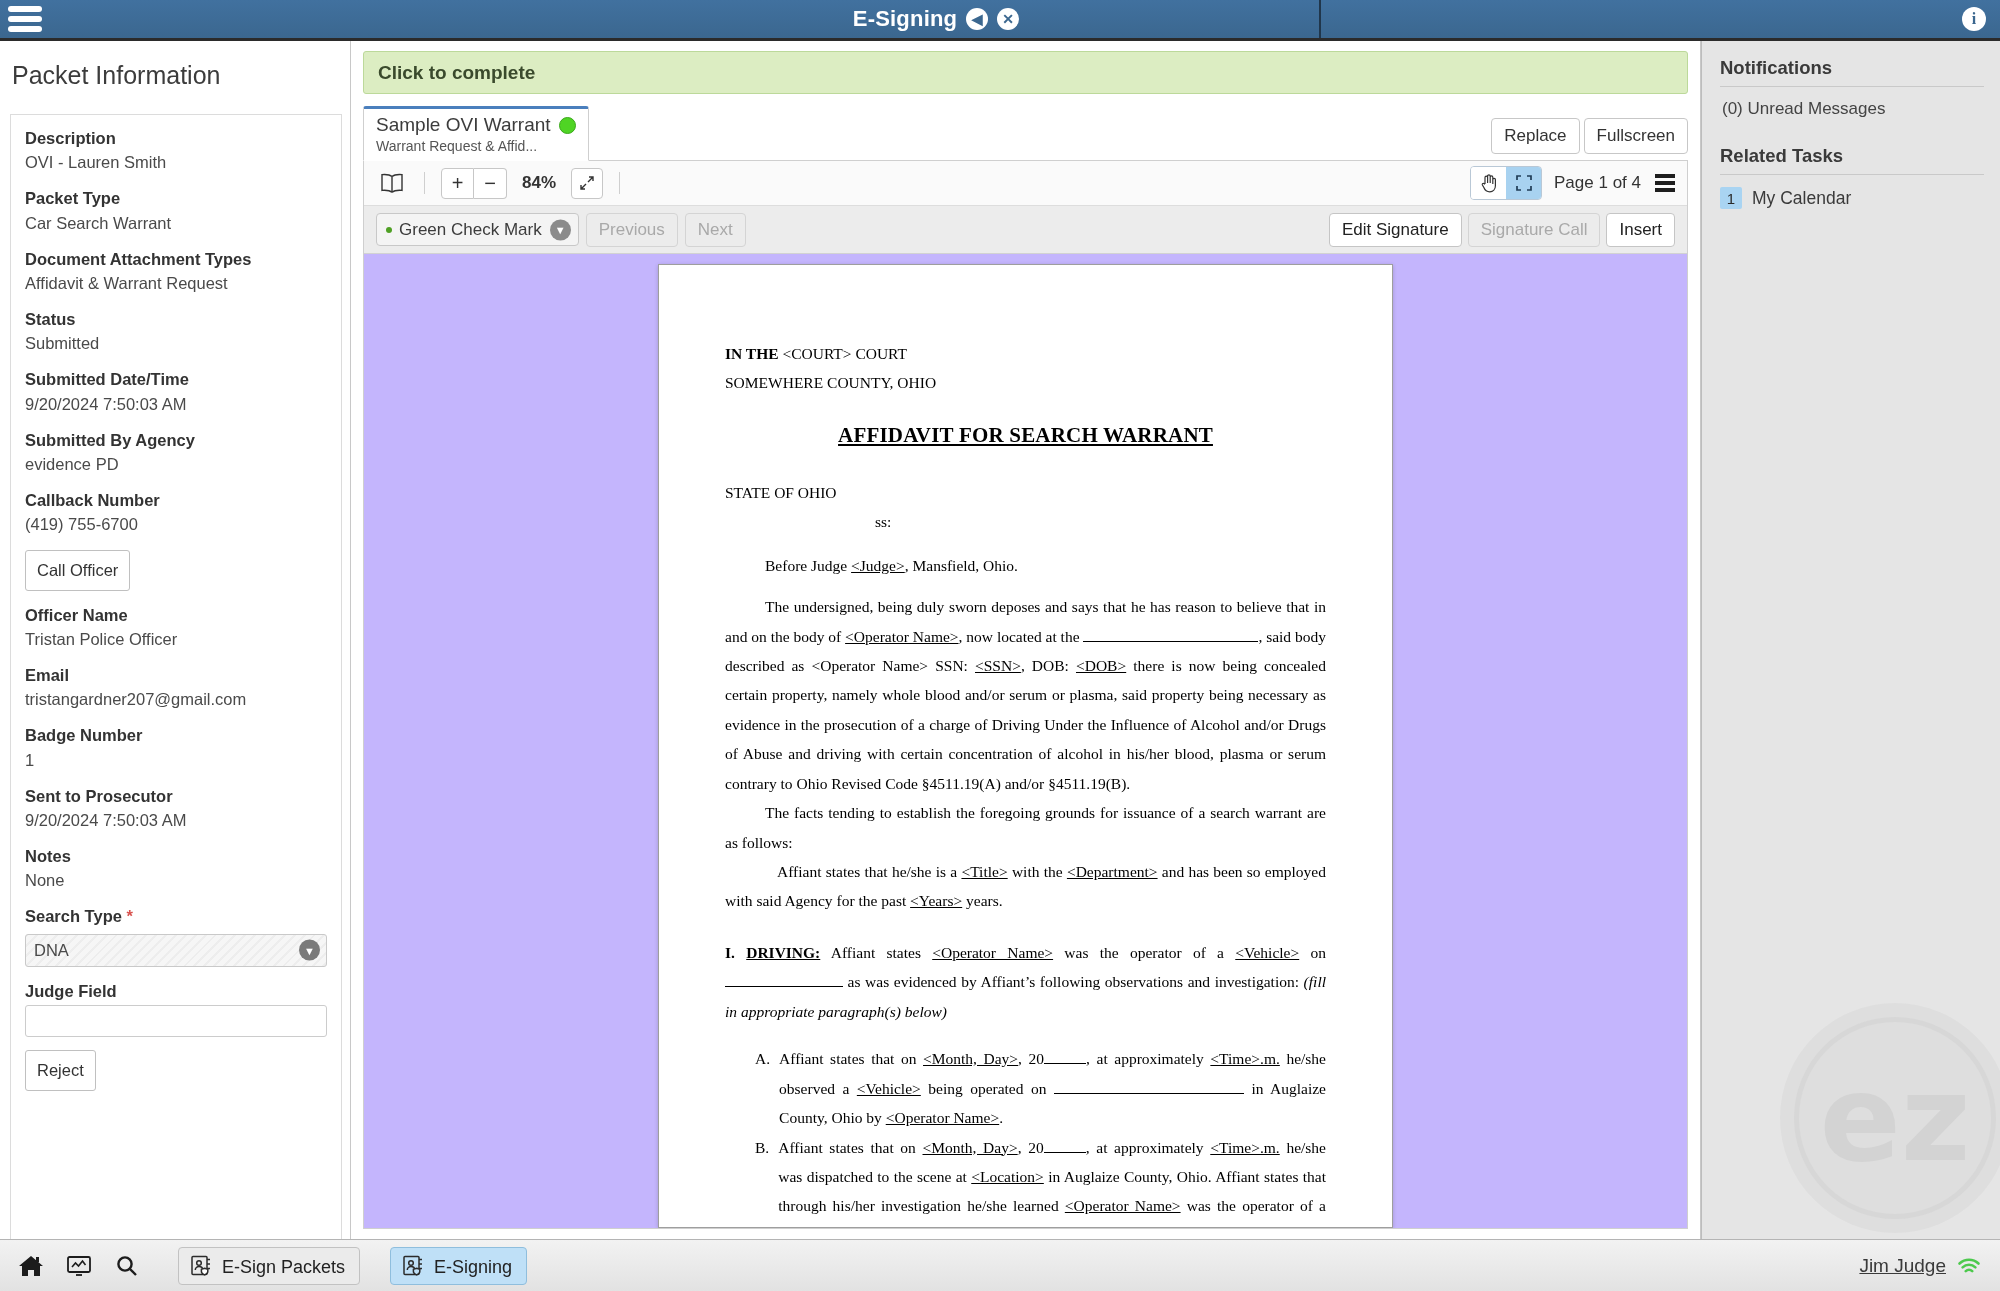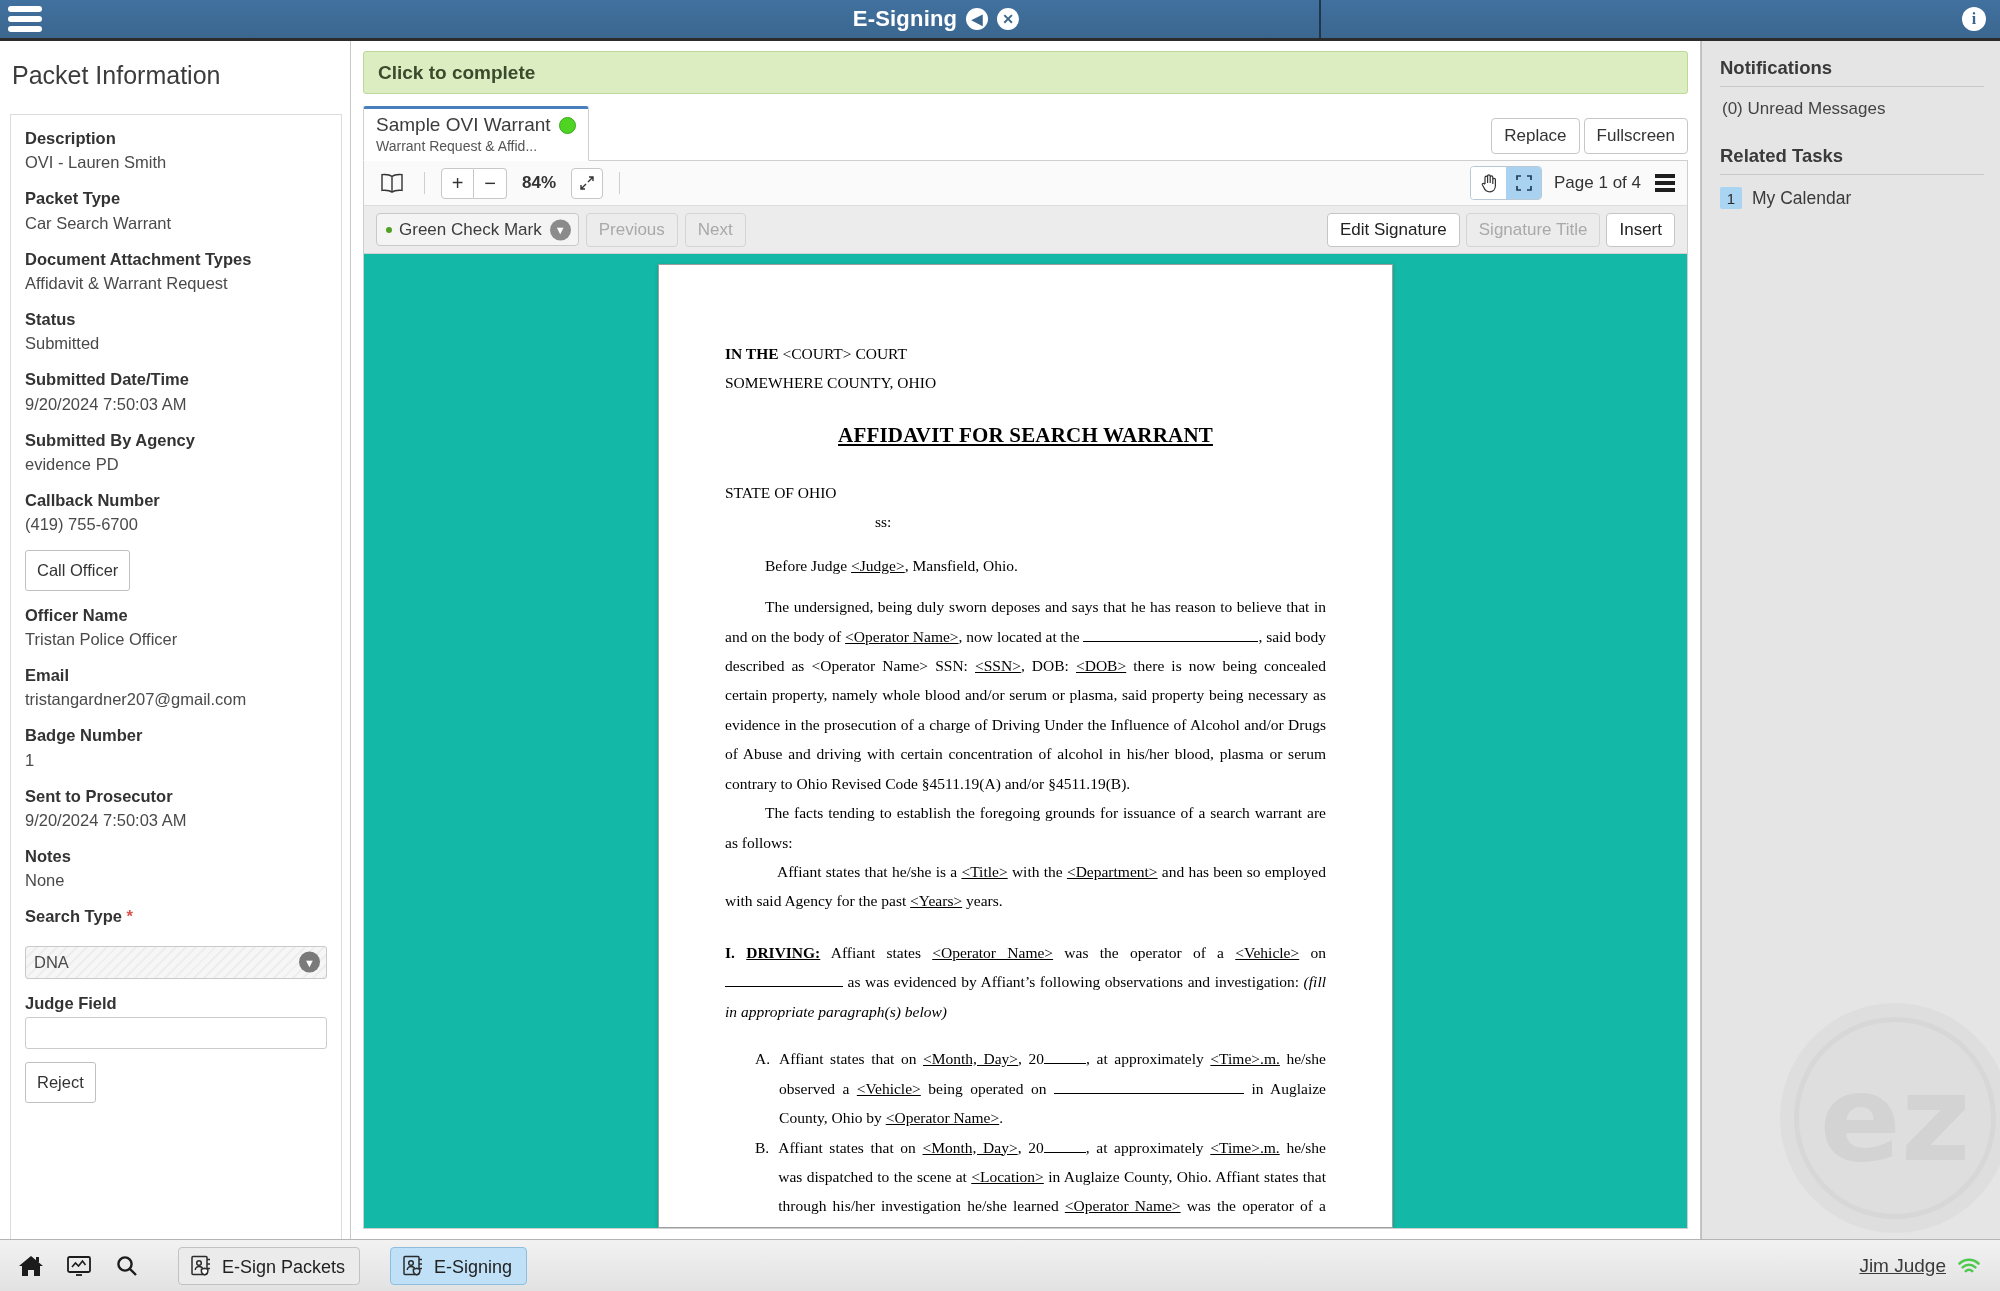--- a/index.html
+++ b/index.html
@@ -104,21 +104,21 @@
   .req-star { color: #d9534f; font-weight: bold; }
   .btn-plain {
     font-family: "Liberation Sans", sans-serif;
     font-size: 16.5px; color: #333333;
     background: #ffffff;
     border: 1px solid #c0c0c0;
     border-radius: 3px;
     padding: 10px 11px;
     cursor: pointer;
   }
-  .sel-wrap { position: relative; margin-top: 18px; }
+  .sel-wrap { position: relative; margin-top: 6px; }
   .sel-box {
     width: 100%;
     height: 33px;
     border: 1px solid #c9c9c9;
     border-radius: 3px;
     background-color: #f6f6f6;
     background-image: repeating-linear-gradient(135deg, rgba(0,0,0,0.035) 0 2px, rgba(0,0,0,0) 2px 7px);
     font-size: 16.5px; color: #4a4a4a;
     display: flex; align-items: center;
     padding: 0 34px 0 8px;
@@ -280,21 +280,21 @@
     font-size: 17px; background: #f0f0f0;
     border: 1px solid #c5c5c5; border-radius: 4px;
     padding: 6px 12px; color: #333333; cursor: pointer;
   }
   .sig-btn.disabled { color: #a9a9a9; background: #ececec; border-color: #d4d4d4; cursor: default; }
   .sig-btn.strong { background: #ffffff; color: #222222; }
   .sig-right { margin-left: auto; display: flex; gap: 6px; }
 
   .doc-scroll {
     flex: 1 1 auto;
-    background: #14b8a6;
+    background: #c4b5fd;
     overflow: hidden;
     position: relative;
     display: flex; justify-content: center;
     padding-top: 10px;
   }
   .doc-page {
     width: 735px;
     background: #ffffff;
     border: 1px solid #9e9e9e;
     box-shadow: 0 1px 4px rgba(0,0,0,.18);
@@ -561,21 +561,21 @@
         <div class="sig-toolbar">
           <div class="stamp-sel">
             <span class="stamp-dot"></span>
             <span>Green Check Mark</span>
             <span class="stamp-arrow">▼</span>
           </div>
           <button class="sig-btn disabled">Previous</button>
           <button class="sig-btn disabled">Next</button>
           <div class="sig-right">
             <button class="sig-btn strong">Edit Signature</button>
-            <button class="sig-btn disabled">Signature Title</button>
+            <button class="sig-btn disabled">Signature Call</button>
             <button class="sig-btn strong">Insert</button>
           </div>
         </div>
 
         <div class="doc-scroll">
           <div class="doc-page">
 
             <p>
               <span class="b">IN THE</span><span> &lt;COURT&gt; COURT</span>
             </p>

